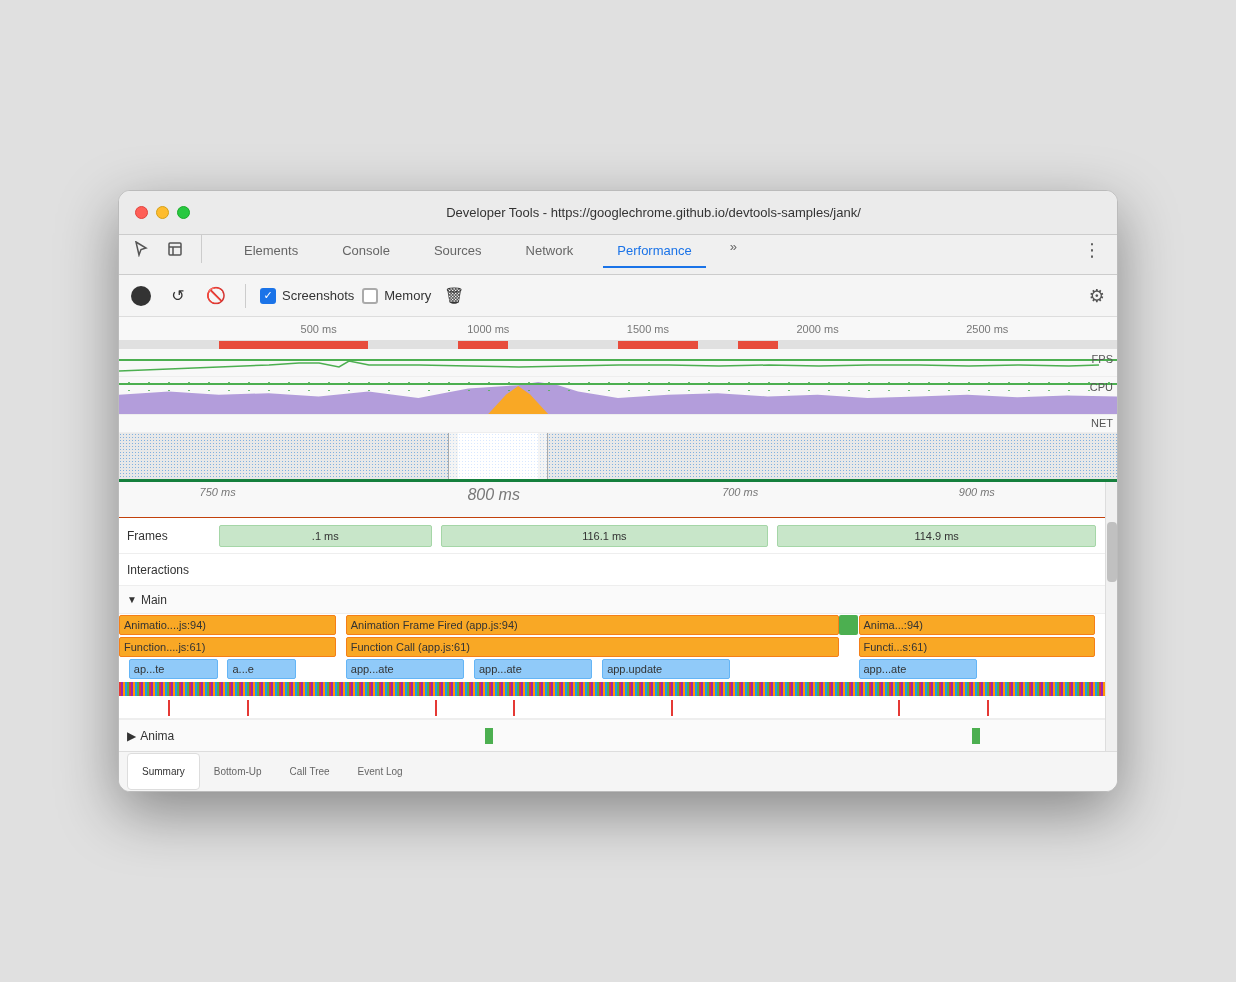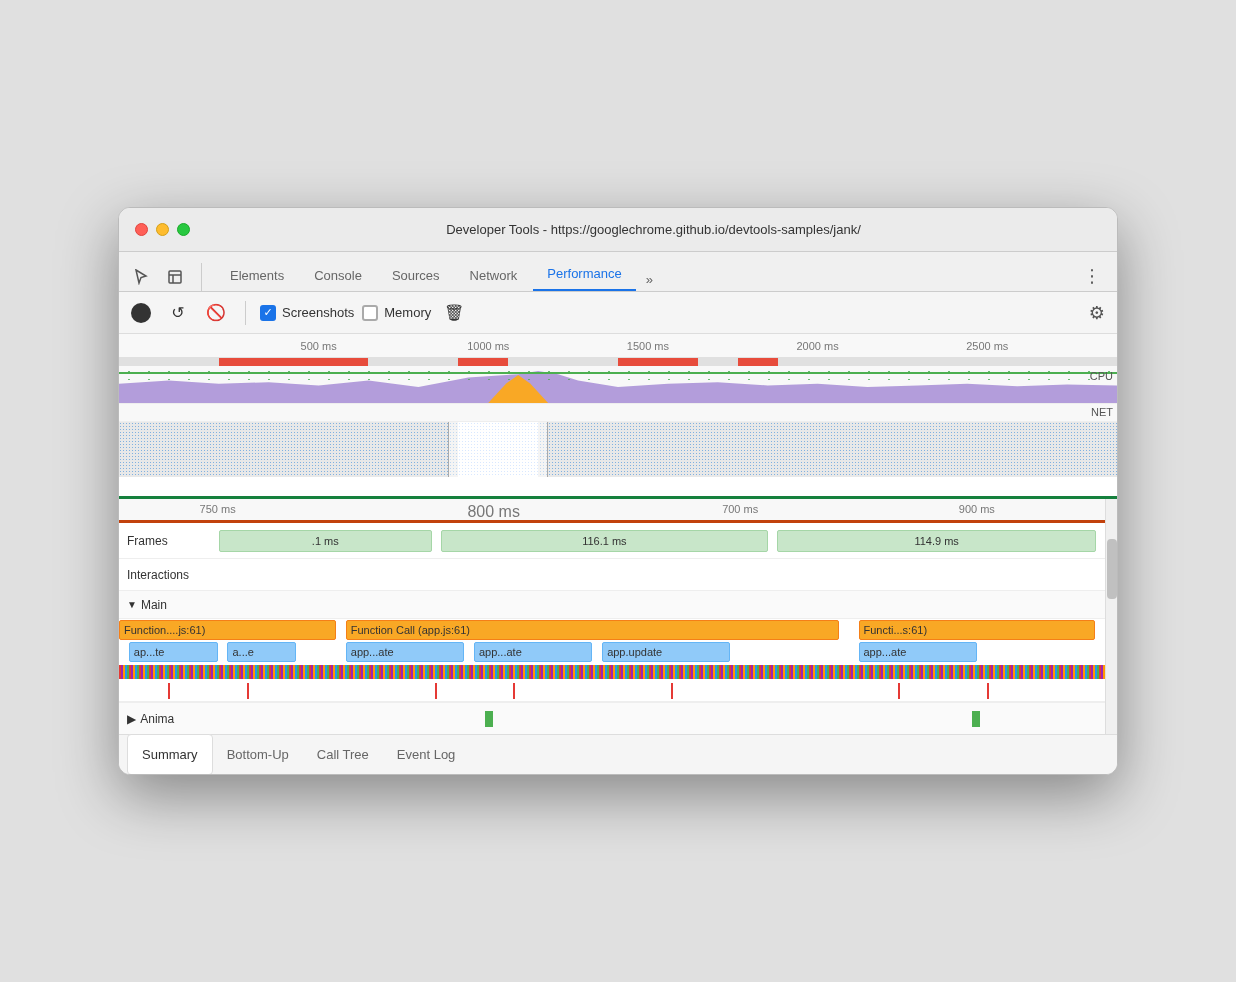--- a/index.html
+++ b/index.html
@@ -47,24 +47,24 @@
       color: #333;
       font-weight: 400;
       flex: 1;
       text-align: center;
     }
     
     .tab-bar {
       background: #f0f0f0;
       border-bottom: 1px solid #ccc;
       display: flex;
-      align-items: flex-end;
+      align-items: flex-start;
       padding: 0 8px;
       height: 40px;
-      gap: 2px;
+      gap: 16px;
     }
     .tab-icons {
       display: flex;
       align-items: center;
       gap: 6px;
       margin-right: 12px;
       padding-right: 12px;
       border-right: 1px solid #ccc;
     }
     .icon-btn {
@@ -262,26 +262,27 @@
       position: absolute;
       top: 0;
       background: rgba(100,100,255,0.08);
       border-left: 1px solid #aaa;
       border-right: 1px solid #aaa;
       z-index: 10;
       pointer-events: none;
     }
     .time-ruler-detail {
       display: flex;
-      height: 24px;
+      height: 36px;
       background: #f8f8f8;
-      border-bottom: 3px solid #c2410c;
+      border-bottom: 1px solid #c2410c;
       font-size: 11px;
       color: #777;
       position: relative;
+      font-style: italic;
     }
     .frames-row {
       height: 36px;
       background: white;
       border-bottom: 1px solid #eee;
       display: flex;
       align-items: center;
       position: relative;
     }
     .frames-label {
@@ -409,21 +410,21 @@
     .bottom-tabs {
       background: #f5f5f5;
       border-top: 1px solid #ddd;
       display: flex;
       align-items: center;
       height: 40px;
       padding: 0 8px;
     }
     .bottom-tab {
       padding: 12px 14px;
-      font-size: 13px;
+      font-size: 10px;
       color: #666;
       cursor: pointer;
       border-radius: 4px;
     }
     .bottom-tab.active {
       background: white;
       border: 1px solid #ddd;
       border-radius: 4px;
       color: #333;
       font-weight: 500;
@@ -540,20 +541,27 @@
       <span class="time-ruler-tick" style="left:87%">2500 ms</span>
     </div>
 
     <div class="red-bar">
       <div class="red-segment" style="left:10%;width:15%"></div>
       <div class="red-segment" style="left:34%;width:5%"></div>
       <div class="red-segment" style="left:50%;width:8%"></div>
       <div class="red-segment" style="left:62%;width:4%"></div>
     </div>
 
+    <div class="fps-track">
+      <span class="fps-label">FPS</span>
+      <div class="fps-line"></div>
+      <svg width="100%" height="28" style="position:absolute;top:0;left:0">
+        <polyline points="0,22 50,20 100,18 150,16 180,14 200,14 220,18 230,12 240,14 250,16 300,16 350,17 400,18 450,17 500,16 550,16 600,17 650,16 700,17 750,16 800,16 850,17 900,16 950,17 980,16" fill="none" stroke="#4caf50" stroke-width="1.5"></polyline>
+      </svg>
+    </div>
 
     <div class="cpu-track">
       <span class="cpu-label">CPU</span>
       <div class="cpu-purple"></div>
 
       <div style="position:absolute;bottom:0;left:37%;width:6%;height:28px;background:#f9a825;clip-path:polygon(0% 100%, 30% 30%, 50% 0%, 70% 30%, 100% 100%)"></div>
       <div class="cpu-green-line"></div>
 
       <div style="position:absolute;top:2px;left:0;right:0;height:12px;background-image:radial-gradient(circle,#4caf50 1.5px,transparent 1.5px);background-size:20px 8px;opacity:0.8"></div>
     </div>
@@ -602,20 +610,29 @@
         <div class="interactions-label">Interactions</div>
       </div>
 
       <div class="main-section">
         <div class="main-header">
           <span class="collapse-arrow">▼</span>
           <span>Main</span>
         </div>
         <div class="flame-chart">
 
+          <div class="flame-row">
+            <div class="flame-content-col">
+              <div class="flame-block flame-yellow" style="left:0%;width:22%">Animatio....js:94)</div>
+              <div class="flame-block flame-yellow" style="left:23%;width:50%">Animation Frame Fired (app.js:94)</div>
+
+              <div style="position:absolute;left:73%;width:2%;height:20px;top:1px;background:#4caf50;border-radius:2px"></div>
+              <div class="flame-block flame-yellow" style="left:75%;width:24%">Anima...:94)</div>
+            </div>
+          </div>
 
           <div class="flame-row">
             <div class="flame-content-col">
               <div class="flame-block flame-yellow" style="left:0%;width:22%">Function....js:61)</div>
               <div class="flame-block flame-yellow" style="left:23%;width:50%">Function Call (app.js:61)</div>
               <div class="flame-block flame-yellow" style="left:75%;width:24%">Functi...s:61)</div>
             </div>
           </div>
 
           <div class="flame-row">

